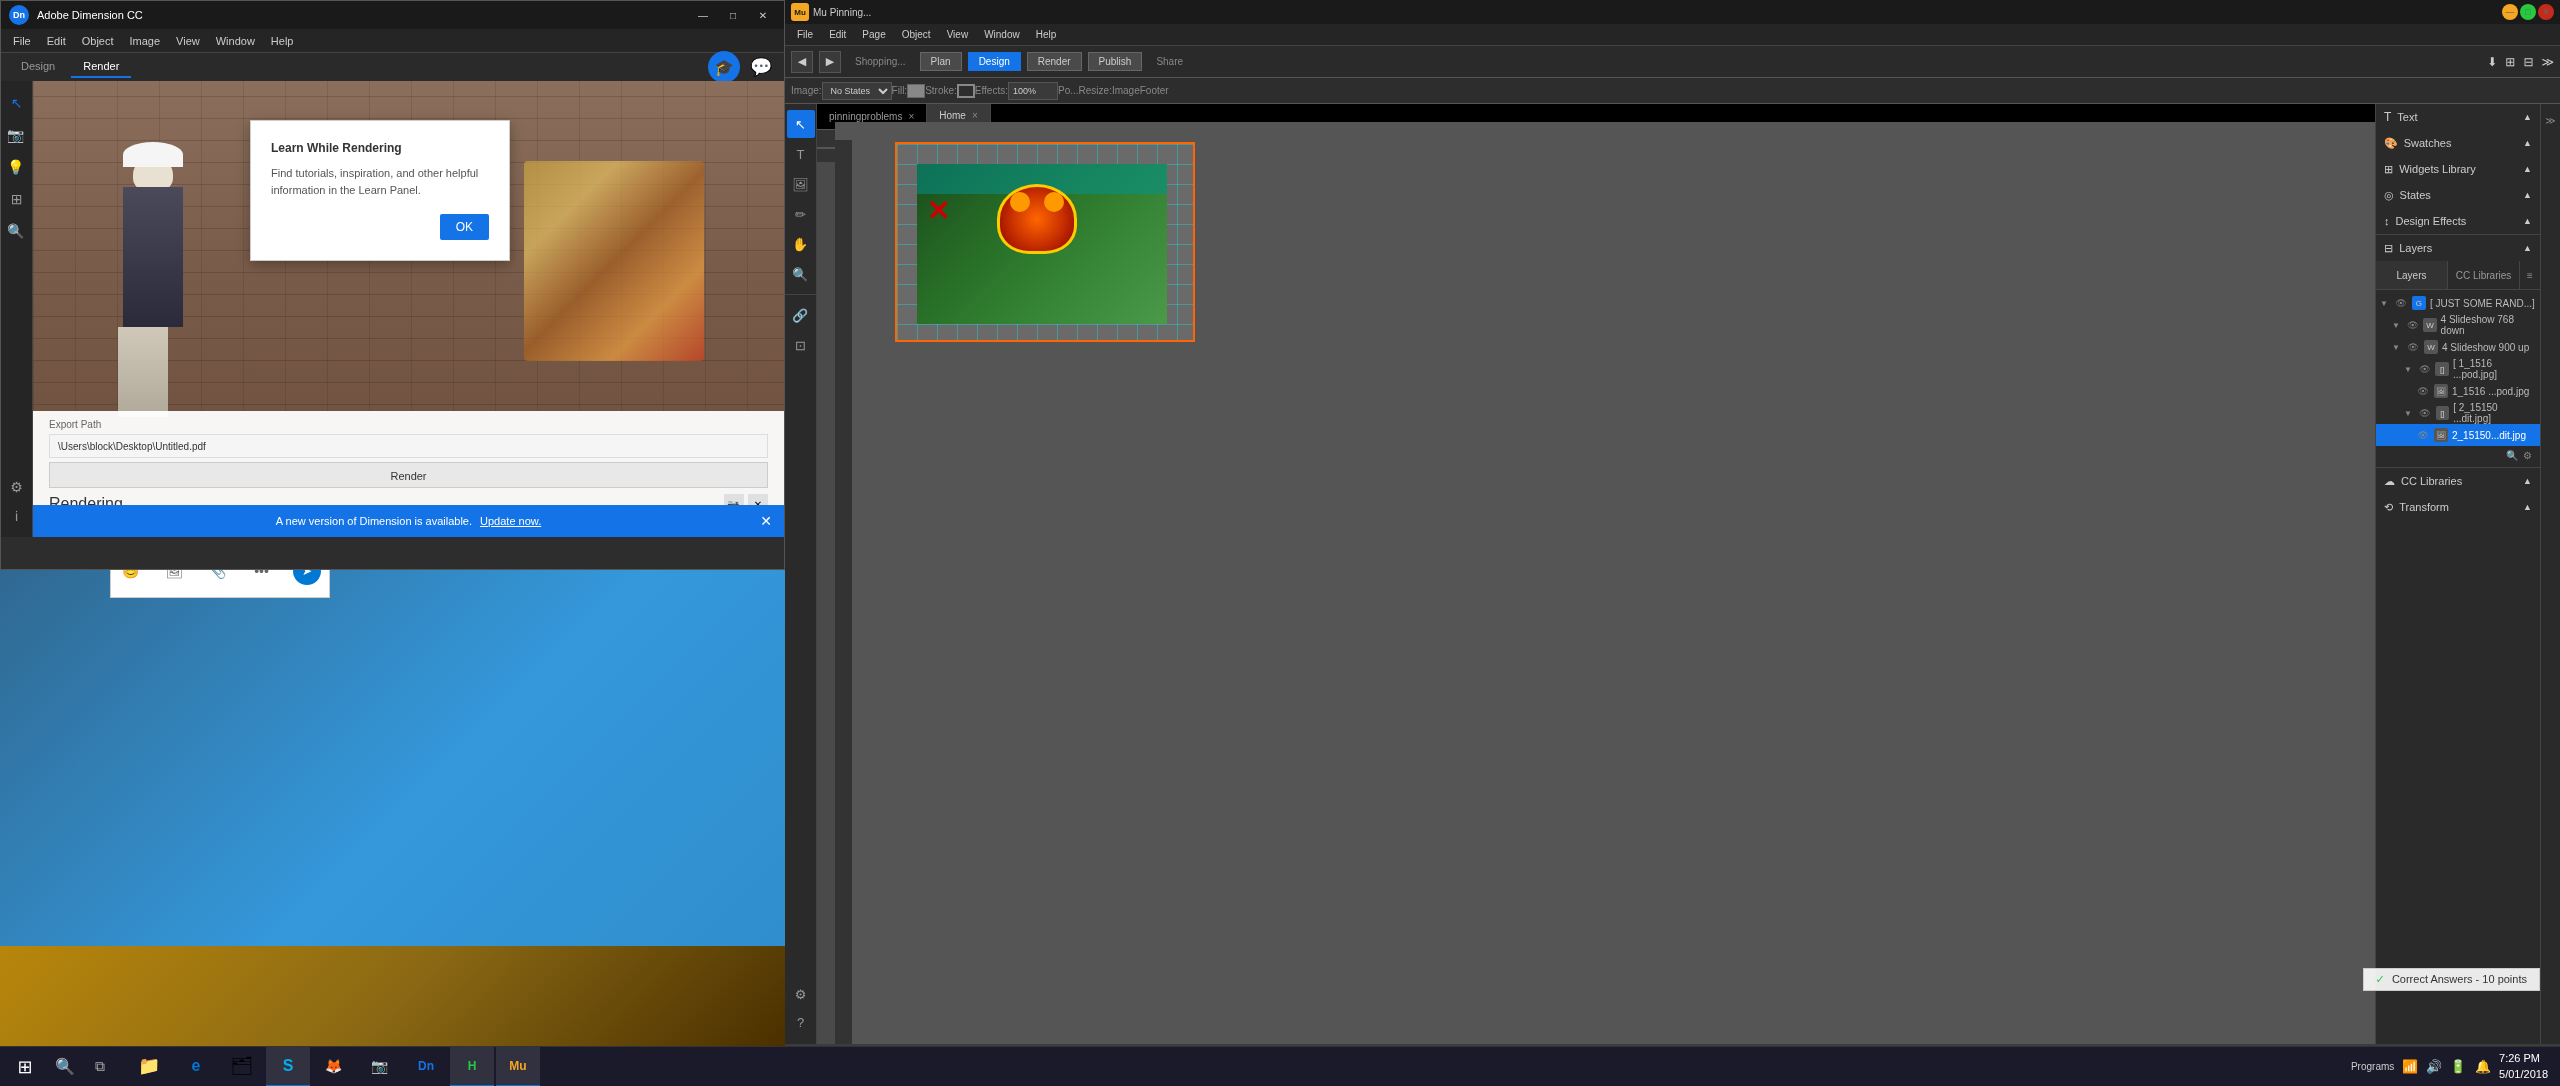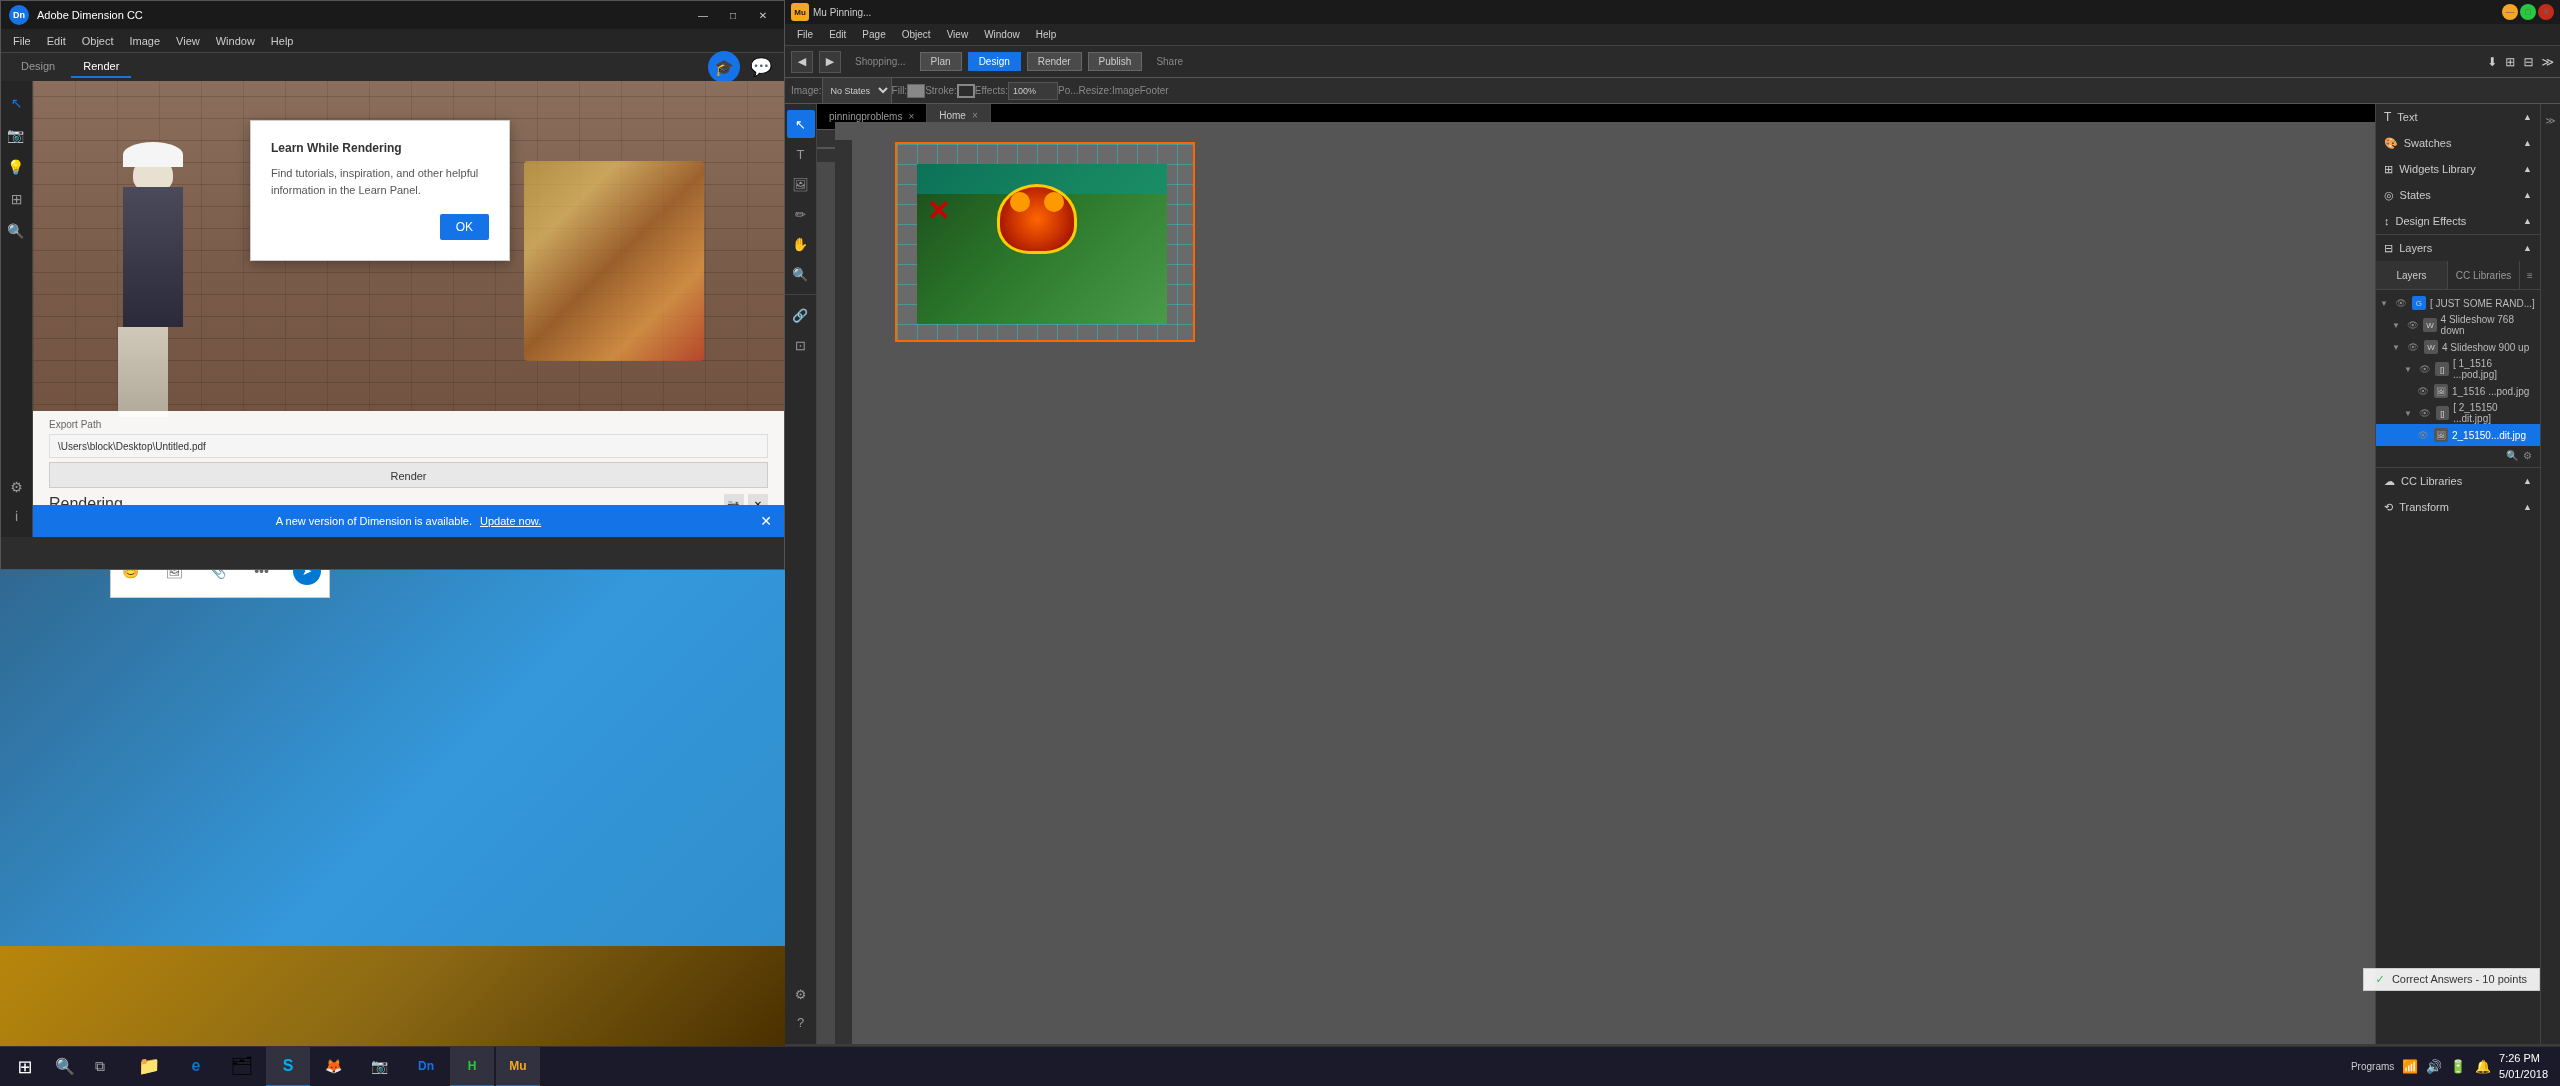--- a/index.html
+++ b/index.html
@@ -902,21 +902,21 @@
     }
     .img-tb-label {
       color: #888;
     }
     .img-tb-select {
       background: #3a3a3a;
       border: 1px solid #555;
       color: #ccc;
       font-size: 9px;
       padding: 1px 4px;
-      height: 27px;
+      height: 18px;
     }
     .img-tb-field {
       background: #3a3a3a;
       border: 1px solid #555;
       color: #ccc;
       font-size: 9px;
       padding: 1px 4px;
       height: 18px;
       width: 50px;
     }

